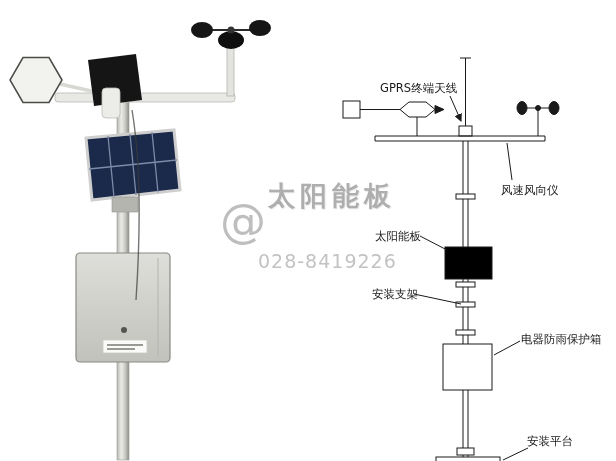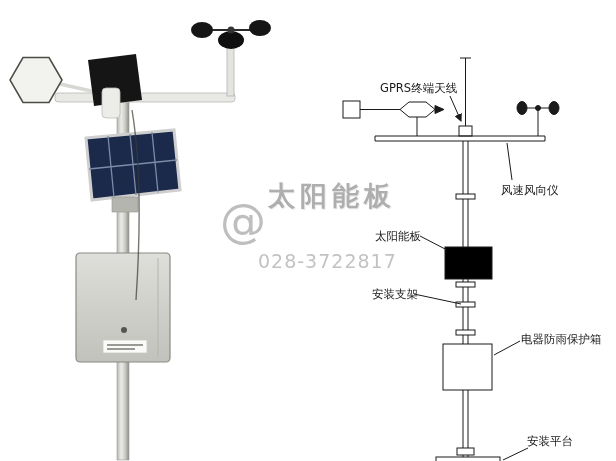--- a/index.html
+++ b/index.html
@@ -149,16 +149,16 @@
       <text x="75" y="196">太阳能板</text>
       <text x="72" y="254">安装支架</text>
       <text x="221" y="299">电器防雨保护箱</text>
       <text x="227" y="401">安装平台</text>
     </svg>
   </div>
 
   <div class="watermark">
     <span class="wm wm-at">@</span>
     <span class="wm wm-brand">太阳能板</span>
-    <span class="wm wm-phone">028-3722817</span>
+    <span class="wm wm-phone">028-8419226</span>
   </div>
 
 </div>
 
 </body></html>

